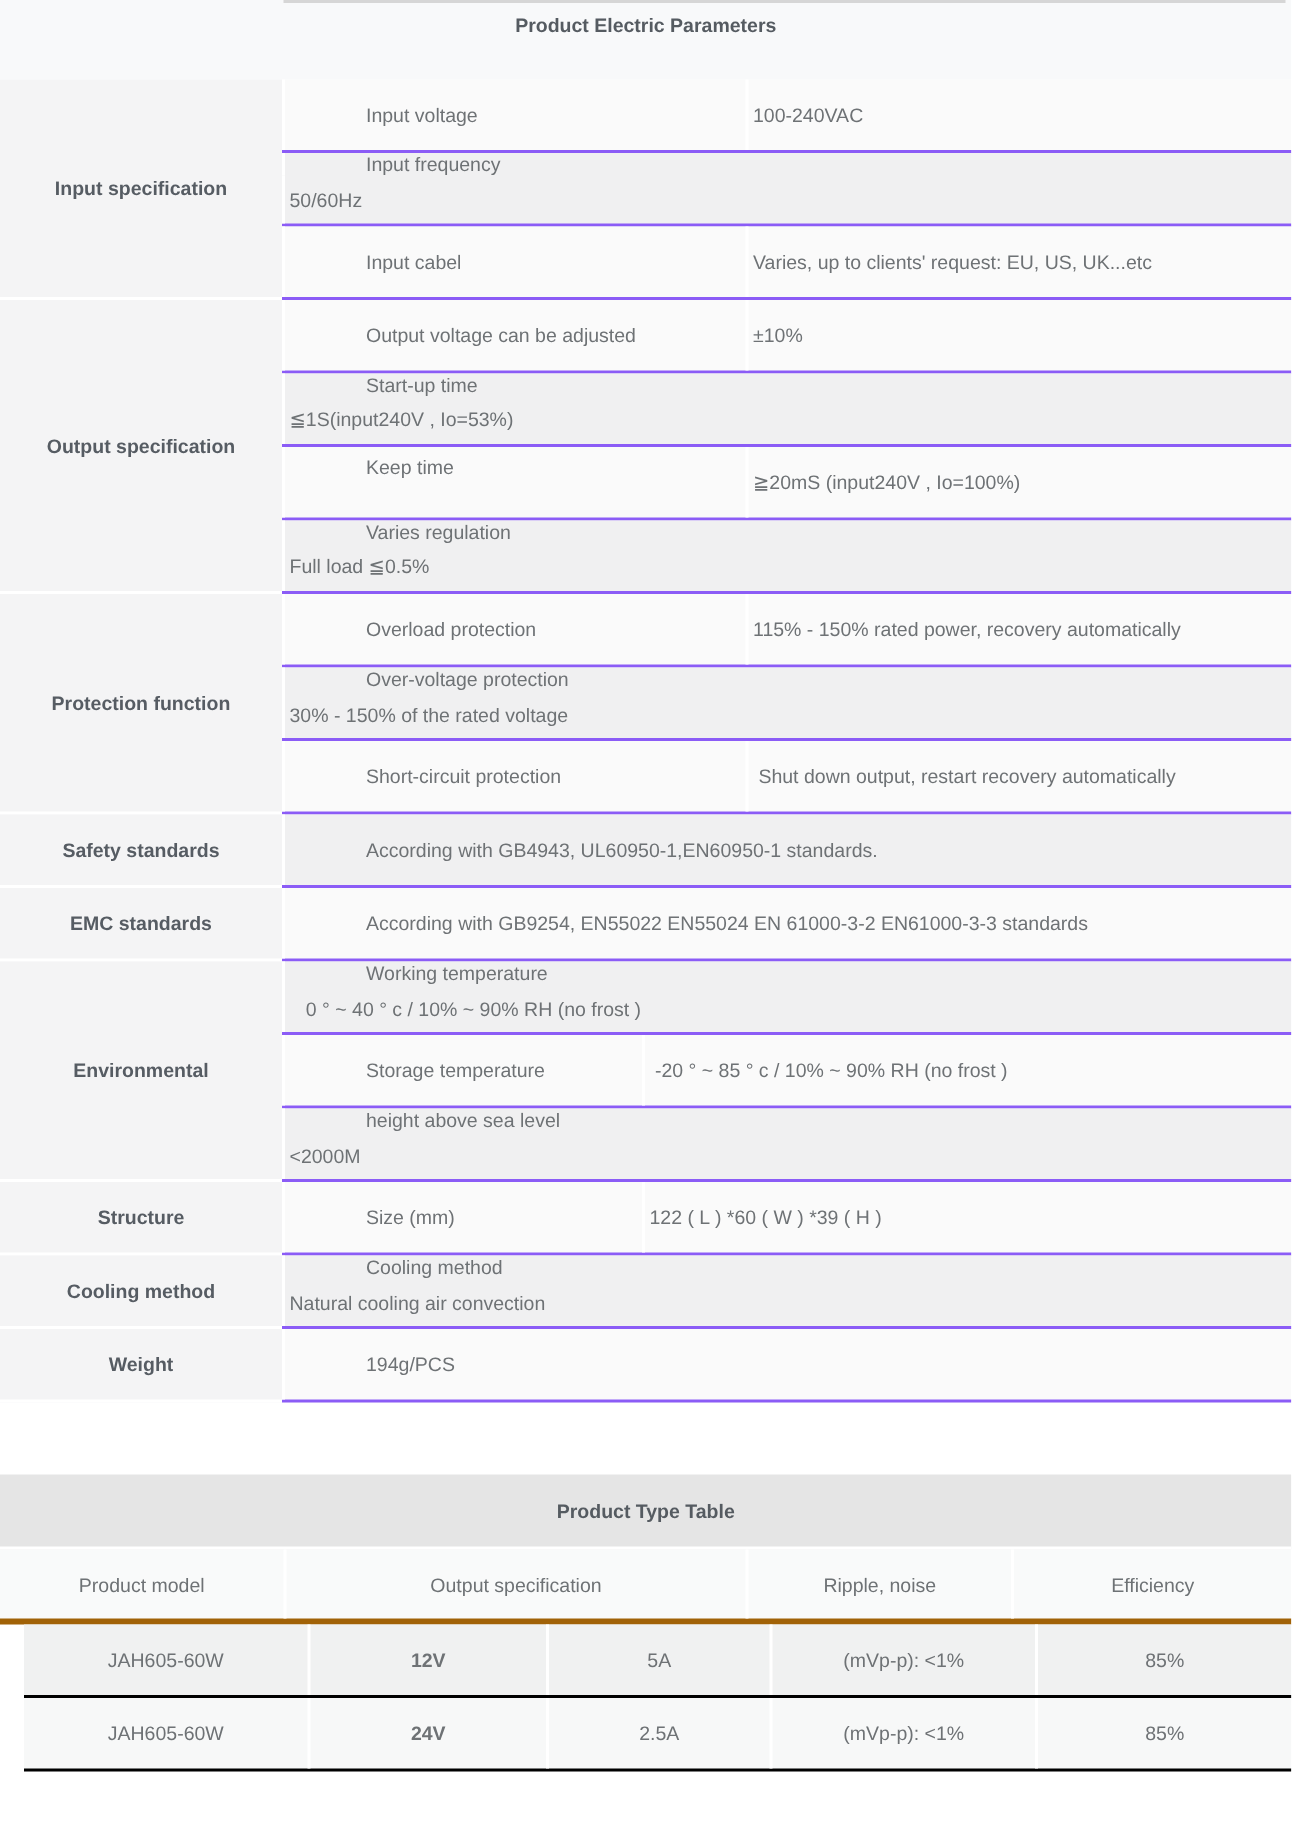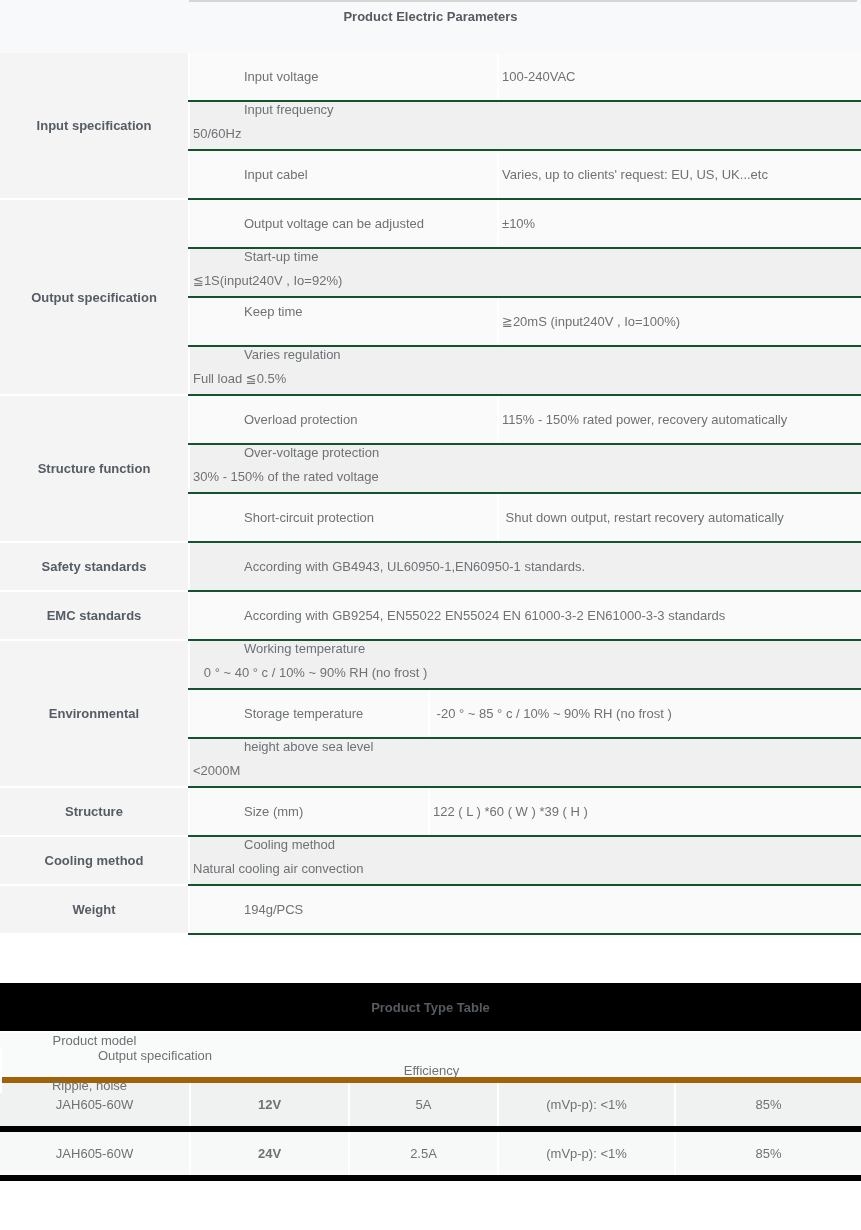--- a/index.html
+++ b/index.html
@@ -13,42 +13,42 @@
     height:53px;box-sizing:border-box;background:#f8f9fa;text-align:center;
     padding-top:9px;font-weight:bold;color:#555b61;
   }
   .sec{display:flex;}
   .cat{
     width:188px;box-sizing:border-box;background:#f4f4f5;border-bottom:2px solid #fff;
     display:flex;align-items:center;justify-content:center;text-align:center;
     font-weight:bold;color:#565c63;
   }
   .rows{flex:1;display:flex;flex-direction:column;}
-  .row{height:49px;box-sizing:border-box;border-bottom:2px solid #14532d;display:flex;}
+  .row{height:49px;box-sizing:border-box;border-bottom:2px solid #8b5cf6;display:flex;}
   .l{background:#fafafa;}
   .d{background:#f0f0f1;flex-direction:column;}
   .lbl{
     width:309px;box-sizing:border-box;border-left:2px solid #fff;padding-left:54px;
     display:flex;align-items:center;white-space:pre;
   }
   .lbl.n{width:240px;}
   .lbl.top{align-items:flex-start;padding-top:6px;}
   .val{
     flex:1;box-sizing:border-box;border-left:2px solid #fff;padding-left:3px;
     display:flex;align-items:center;white-space:pre;
   }
   .val.w{padding-left:54px;}
   
   .spacer{height:48px;background:#fff;}
   .t2-title{
-    height:50px;box-sizing:border-box;border-bottom:2px solid #fff;background:#000000;
+    height:50px;box-sizing:border-box;border-bottom:2px solid #fff;background:#e5e5e5;
     display:flex;align-items:center;justify-content:center;font-weight:bold;color:#555b61;
   }
-  .t2-head{height:50px;box-sizing:border-box;border-bottom:6px solid #a16207;background:#f9fafa;display:flex;flex-direction:column;}
-  .t2-row{height:49px;box-sizing:border-box;border-bottom:6px solid #000000;display:flex;}
+  .t2-head{height:50px;box-sizing:border-box;border-bottom:4px solid #a16207;background:#f9fafa;display:flex;}
+  .t2-row{height:49px;box-sizing:border-box;border-bottom:2px solid #000000;display:flex;margin-left:16px;}
   .r1{background:#f0f1f1;}
   .r2{background:#f7f8f8;}
   .c{
     box-sizing:border-box;border-left:2px solid #fff;display:flex;
     align-items:center;justify-content:center;text-align:center;white-space:pre;
   }
   .c:first-child{border-left:none;}
   .w189{width:189px;}.w308{width:308px;}.w159{width:159px;font-weight:bold;}.w149{width:149px;}.w177{width:177px;}.wfx{flex:1;}
 </style>
 </head>
@@ -80,35 +80,35 @@
 
     <div class="sec">
       <div class="cat">Output specification</div>
       <div class="rows">
         <div class="row l">
           <div class="lbl">Output voltage can be adjusted</div>
           <div class="val">±10%</div>
         </div>
         <div class="row d">
           <div class="lbl">Start-up time</div>
-          <div class="val">≦1S(input240V , Io=92%)</div>
+          <div class="val">≦1S(input240V , Io=53%)</div>
         </div>
         <div class="row l">
           <div class="lbl top">Keep time</div>
           <div class="val">≧20mS (input240V , Io=100%)</div>
         </div>
         <div class="row d">
           <div class="lbl">Varies regulation</div>
           <div class="val">Full load ≦0.5%</div>
         </div>
       </div>
     </div>
 
     <div class="sec">
-      <div class="cat">Structure function</div>
+      <div class="cat">Protection function</div>
       <div class="rows">
         <div class="row l">
           <div class="lbl">Overload protection</div>
           <div class="val">115% - 150% rated power, recovery automatically</div>
         </div>
         <div class="row d">
           <div class="lbl">Over-voltage protection</div>
           <div class="val">30% - 150% of the rated voltage</div>
         </div>
         <div class="row l">
@@ -185,22 +185,22 @@
   </div>
 
   <div class="spacer"></div>
 
   <div>
     <div class="t2-title">Product Type Table</div>
 
     <div class="t2-head">
       <div class="c w189">Product model</div>
       <div class="c w308">Output specification</div>
+      <div class="c w177">Ripple, noise</div>
       <div class="c wfx">Efficiency</div>
-      <div class="c w177">Ripple, noise</div>
     </div>
 
     <div class="t2-row r1">
       <div class="c w189">JAH605-60W</div>
       <div class="c w159">12V</div>
       <div class="c w149">5A</div>
       <div class="c w177">(mVp-p): &lt;1%</div>
       <div class="c wfx">85%</div>
     </div>
 

